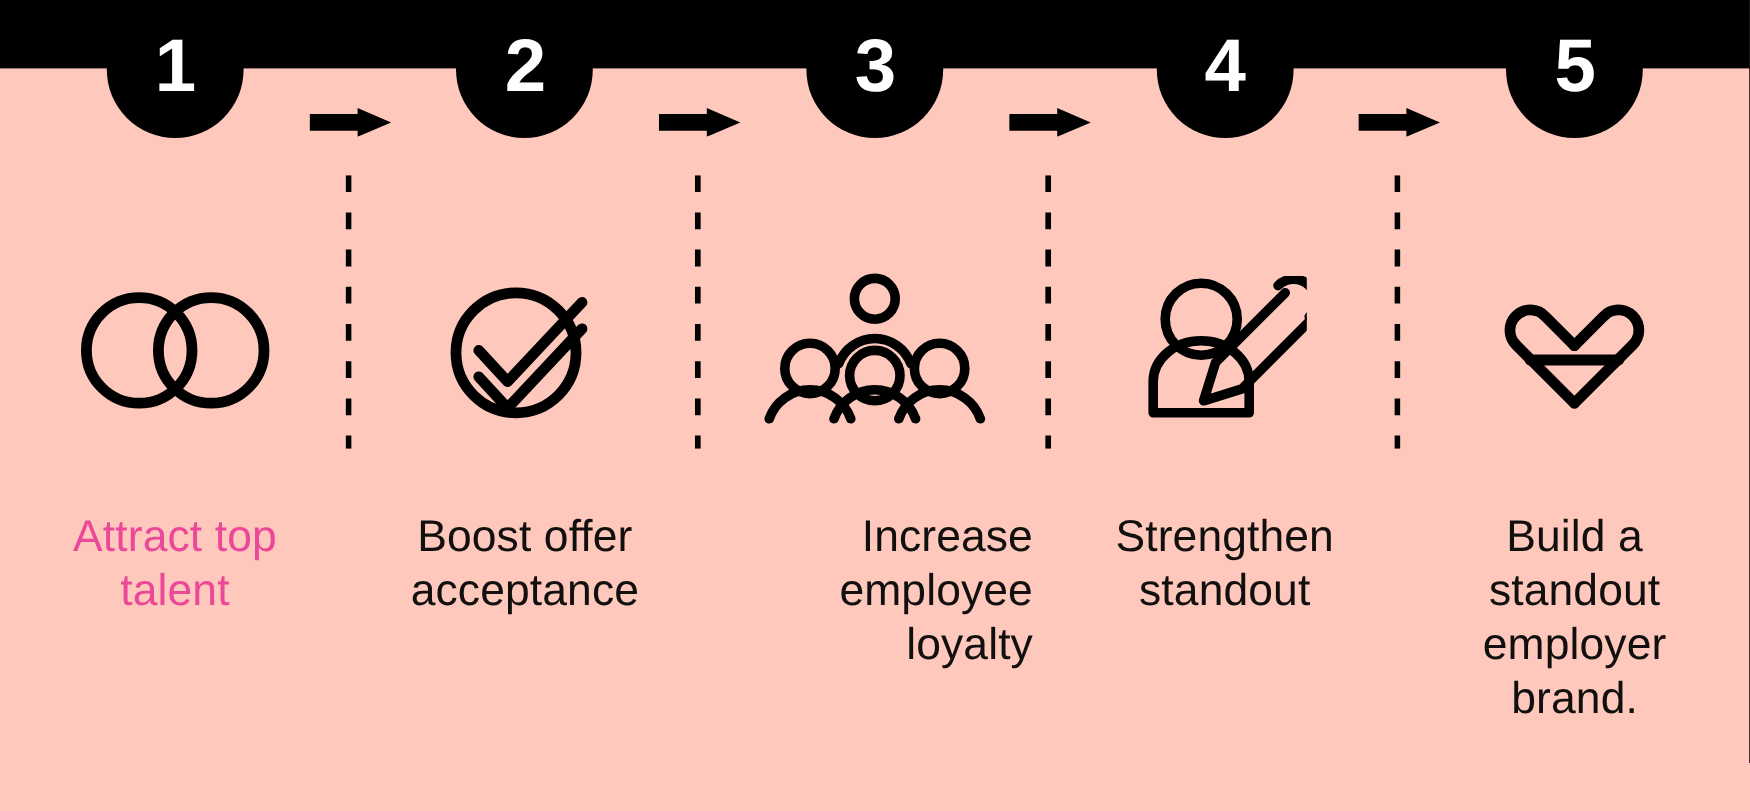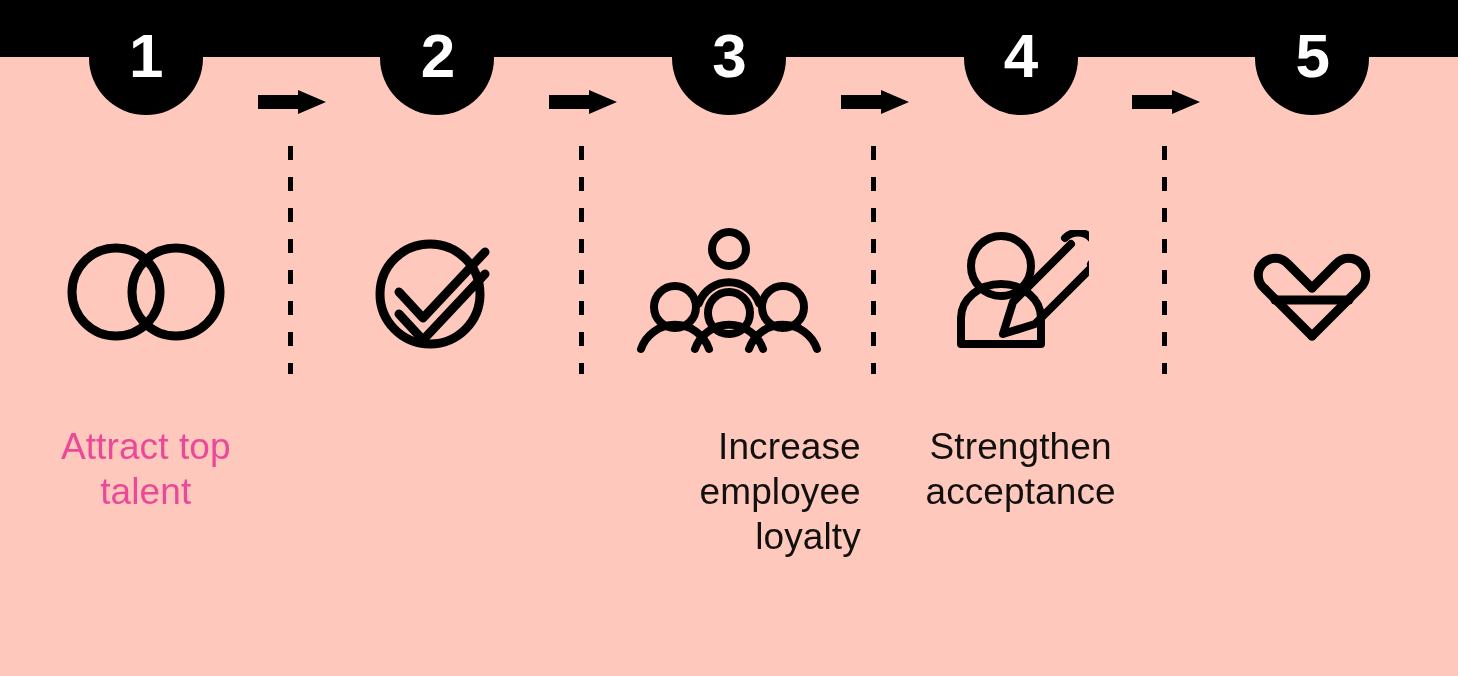--- a/index.html
+++ b/index.html
@@ -182,20 +182,22 @@
       </div>
 
       <div class="icon-wrap">
         <svg width="128" height="124" viewBox="0 0 128 124">
           <circle cx="57" cy="64" r="50" fill="none" stroke="#000000" stroke-width="9"></circle>
           <path d="M26 62 L50 88 L112 22" fill="none" stroke="#000000" stroke-width="9" stroke-linecap="round" stroke-linejoin="round"></path>
           <path d="M26 62 L50 88 L112 22" fill="none" stroke="#000000" stroke-width="9" stroke-linecap="round" stroke-linejoin="round" transform="translate(0,22)"></path>
         </svg>
       </div>
 
+      <div class="caption" style="color: rgb(18, 16, 15);">Boost offer
+acceptance</div>
     </div>
 
     <div class="step">
 
       <div class="badge" style="background: rgb(0, 0, 0);">
         <span class="badge-num" style="color: rgb(255, 255, 255);">3</span>
       </div>
 
       <div class="connector-arrow">
         <svg width="68" height="24" viewBox="0 0 68 24">
@@ -257,36 +259,40 @@
 
           <path d="M8 114 V88 A40 34 0 0 1 88 88 V114 Z" fill="none" stroke="#000000" stroke-width="8" stroke-linejoin="round"></path>
 
           <path d="M118 14 L60 72 L50 104 L82 94 L140 36" fill="none" stroke="#000000" stroke-width="8" stroke-linecap="round" stroke-linejoin="round"></path>
 
           <path d="M112 8 A18 18 0 0 1 138 34" fill="none" stroke="#000000" stroke-width="8" stroke-linecap="round"></path>
         </svg>
       </div>
 
       <div class="caption" style="color: rgb(18, 16, 15);">Strengthen
-acceptance</div>
+standout</div>
     </div>
 
     <div class="step">
 
       <div class="badge" style="background: rgb(0, 0, 0);">
         <span class="badge-num" style="color: rgb(255, 255, 255);">5</span>
       </div>
 
       <div class="icon-wrap">
         <svg width="128" height="104" viewBox="0 0 128 104">
 
           <path d="M64 48 L40 24 A17 17 0 1 0 16 48 L64 96" fill="none" stroke="#000000" stroke-width="9" stroke-linecap="round" stroke-linejoin="round"></path>
 
           <path d="M64 48 L88 24 A17 17 0 1 1 112 48 L64 96" fill="none" stroke="#000000" stroke-width="9" stroke-linecap="round" stroke-linejoin="round"></path>
 
           <path d="M27 60 H101" fill="none" stroke="#000000" stroke-width="9" stroke-linecap="round"></path>
         </svg>
       </div>
 
+      <div class="caption" style="color: rgb(18, 16, 15);">Build a
+standout
+employer
+brand.</div>
     </div>
 
   </div>
 </div>
 
 </body></html>

